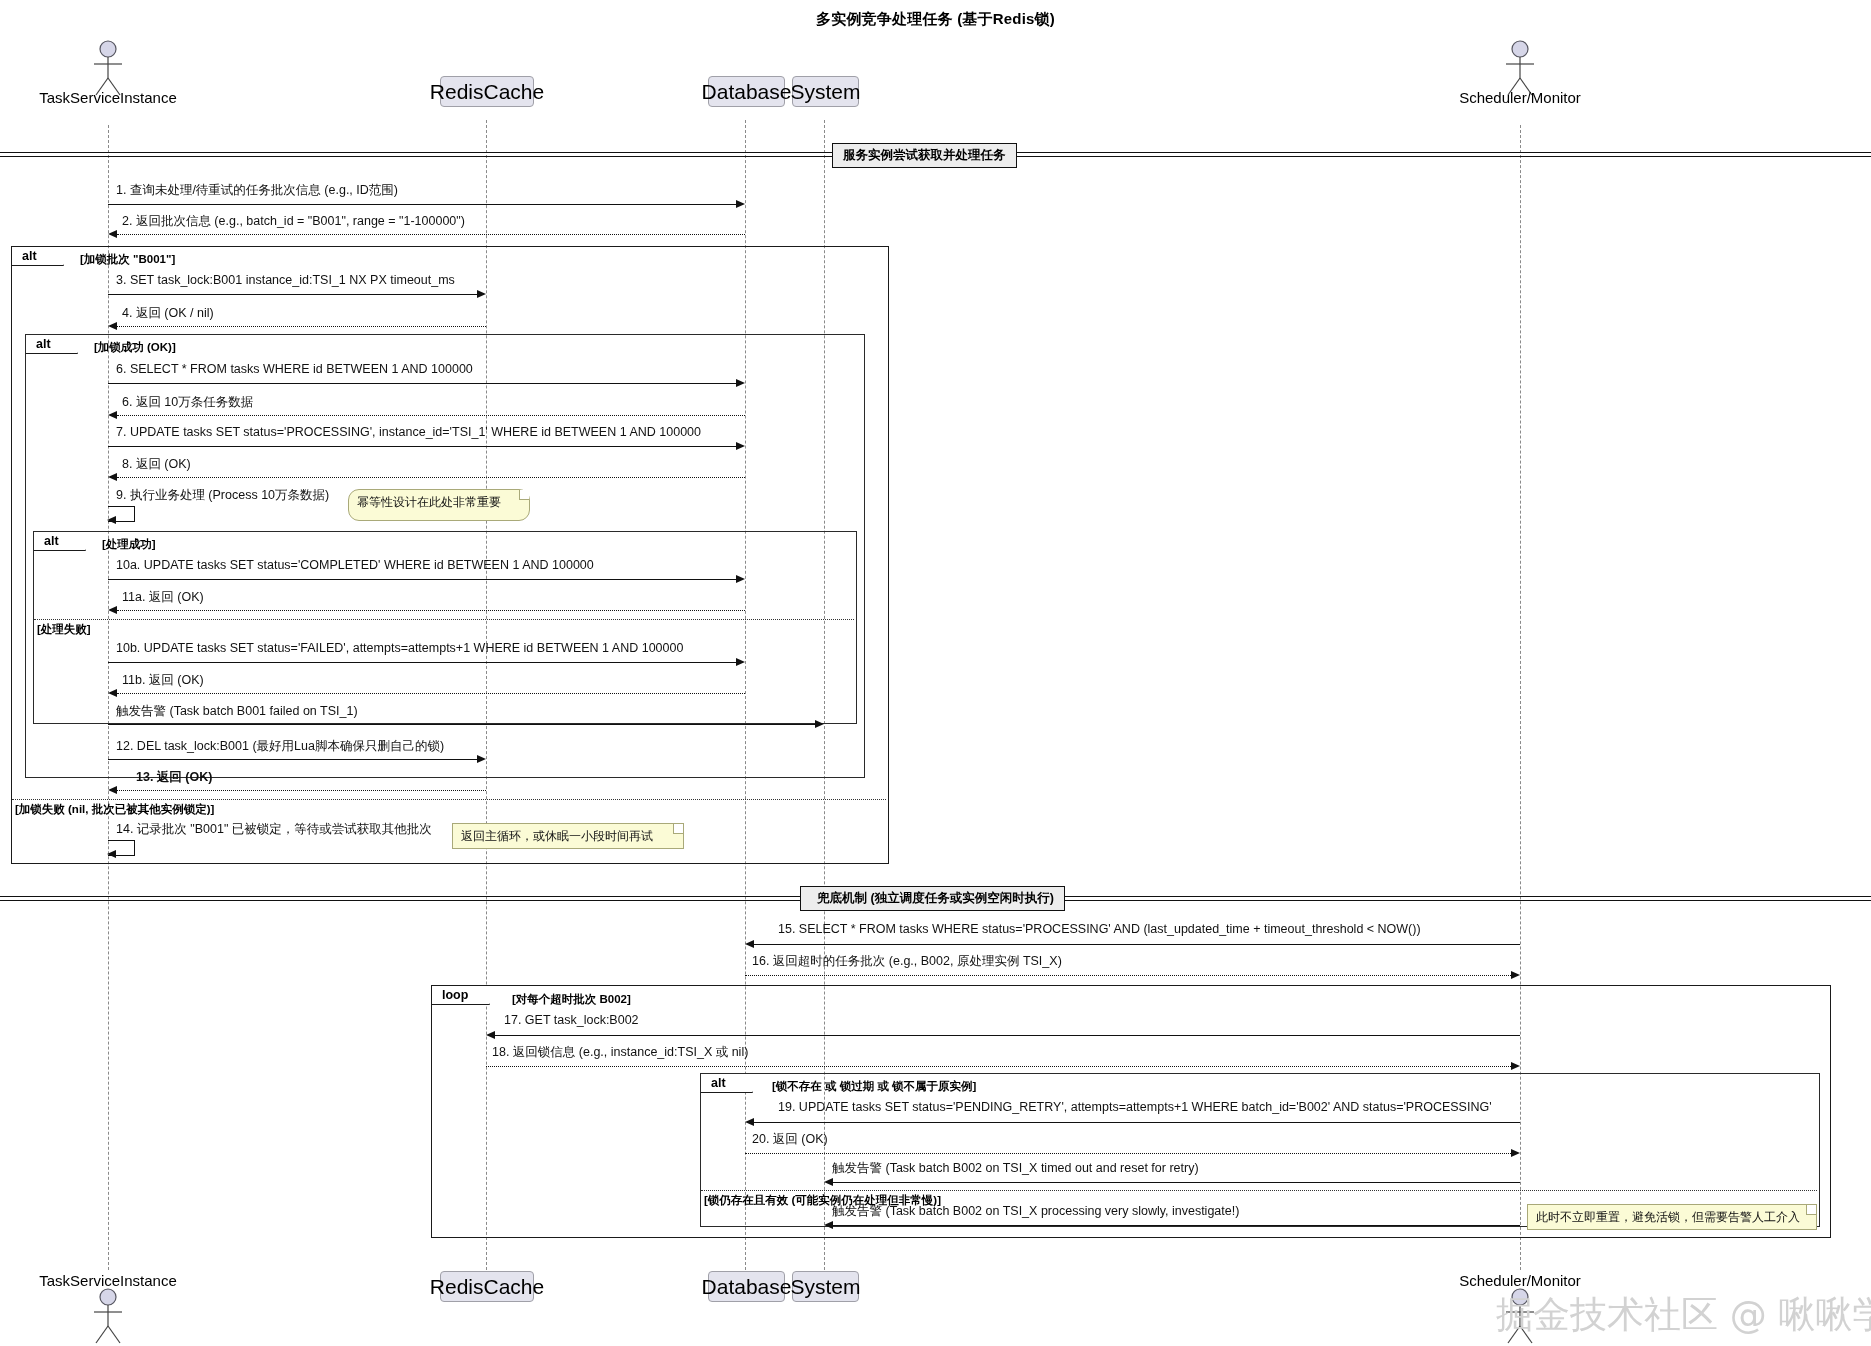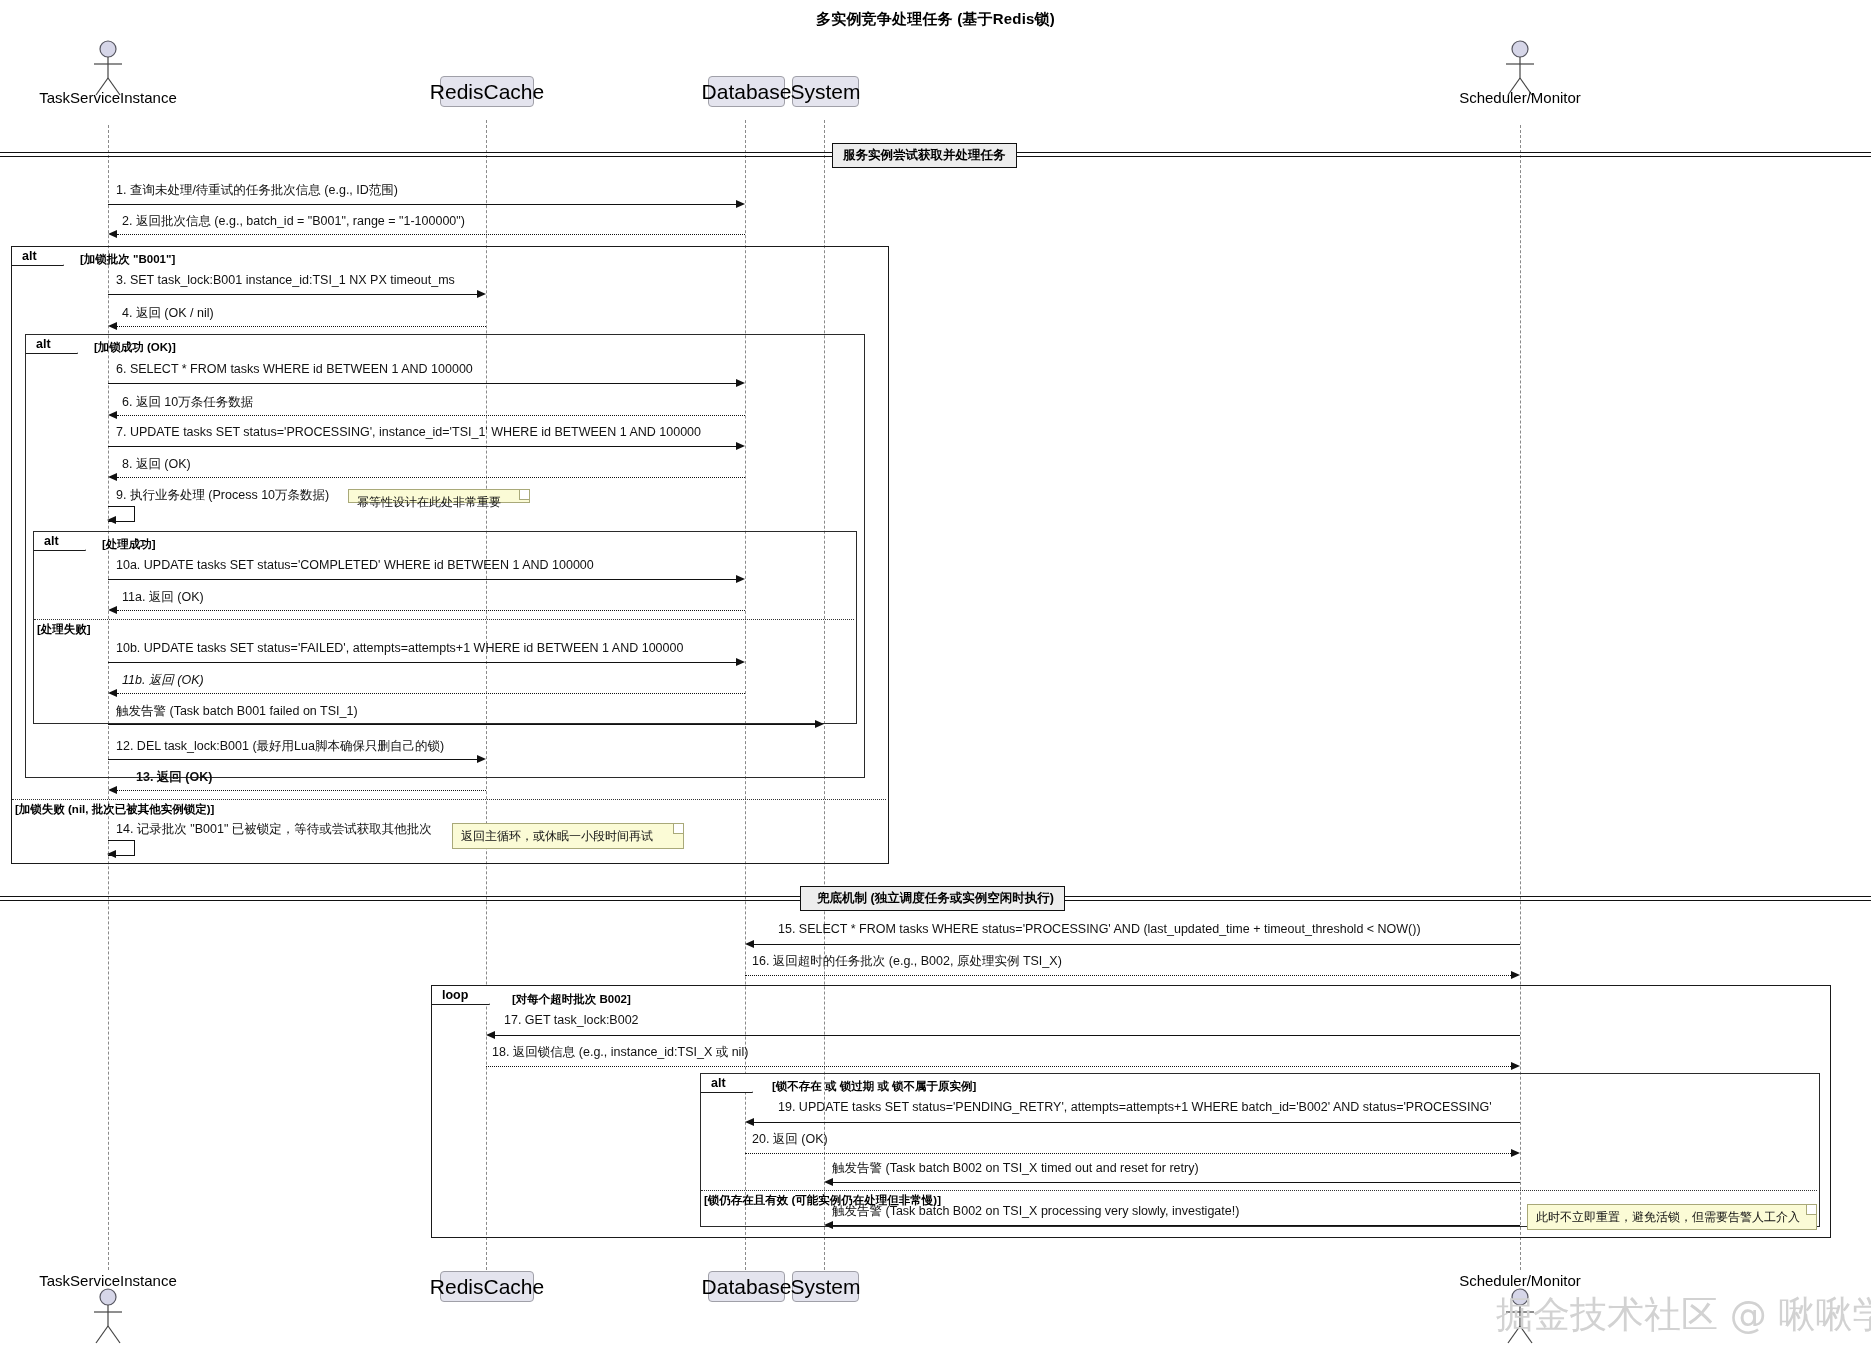--- a/index.html
+++ b/index.html
@@ -176,21 +176,21 @@
   <div class="abs arrow-head right" style="left:736px; top:442px;"></div>
 
   <div class="abs msg-label" style="left:122px; top:456px;">8. 返回 (OK)</div>
   <div class="abs arrow-line dotted" style="left:117px; top:477px; width:628px;"></div>
   <div class="abs arrow-head left" style="left:108px; top:473px;"></div>
 
   <div class="abs msg-label" style="left:116px; top:487px;">9. 执行业务处理 (Process 10万条数据)</div>
   <div class="abs selfmsg" style="left:108px; top:506px;"></div>
   <div class="abs arrow-head left" style="left:107px; top:516px;"></div>
 
-  <div class="abs note" style="left:348px; top:489px; width:182px; height:14px;">
+  <div class="abs note" style="left:348px; top:489px; width:182px; height:32px;border-radius:11px;">
     <span>幂等性设计在此处非常重要</span>
   </div>
 
   <div class="abs frame-inner" style="left:33px; top:531px; width:822px; height:191px;">
     <div class="frame-tab" style="width:52px;">alt</div>
   </div>
   <div class="abs frame-cond" style="left:102px; top:537px;">[处理成功]</div>
 
   <div class="abs msg-label" style="left:116px; top:558px;">10a. UPDATE tasks SET status='COMPLETED' WHERE id BETWEEN 1 AND 100000</div>
   <div class="abs arrow-line" style="left:108px; top:579px; width:630px;"></div>
@@ -200,21 +200,21 @@
   <div class="abs arrow-line dotted" style="left:117px; top:610px; width:628px;"></div>
   <div class="abs arrow-head left" style="left:108px; top:606px;"></div>
 
   <div class="abs divider" style="left:34px; top:619px; width:820px;"></div>
   <div class="abs frame-cond" style="left:37px; top:622px;">[处理失败]</div>
 
   <div class="abs msg-label" style="left:116px; top:641px;">10b. UPDATE tasks SET status='FAILED', attempts=attempts+1 WHERE id BETWEEN 1 AND 100000</div>
   <div class="abs arrow-line" style="left:108px; top:662px; width:630px;"></div>
   <div class="abs arrow-head right" style="left:736px; top:658px;"></div>
 
-  <div class="abs msg-label" style="left:122px; top:672px;font-style:italic;">11b. 返回 (OK)</div>
+  <div class="abs msg-label" style="left:122px; top:672px;">11b. 返回 (OK)</div>
   <div class="abs arrow-line dotted" style="left:117px; top:693px; width:628px;"></div>
   <div class="abs arrow-head left" style="left:108px; top:689px;"></div>
 
   <div class="abs msg-label" style="left:116px; top:703px;">触发告警 (Task batch B001 failed on TSI_1)</div>
   <div class="abs arrow-line" style="left:108px; top:724px; width:709px;"></div>
   <div class="abs arrow-head right" style="left:815px; top:720px;"></div>
 
   <div class="abs msg-label" style="left:116px; top:738px;">12. DEL task_lock:B001 (最好用Lua脚本确保只删自己的锁)</div>
   <div class="abs arrow-line" style="left:108px; top:759px; width:371px;"></div>
   <div class="abs arrow-head right" style="left:477px; top:755px;"></div>

